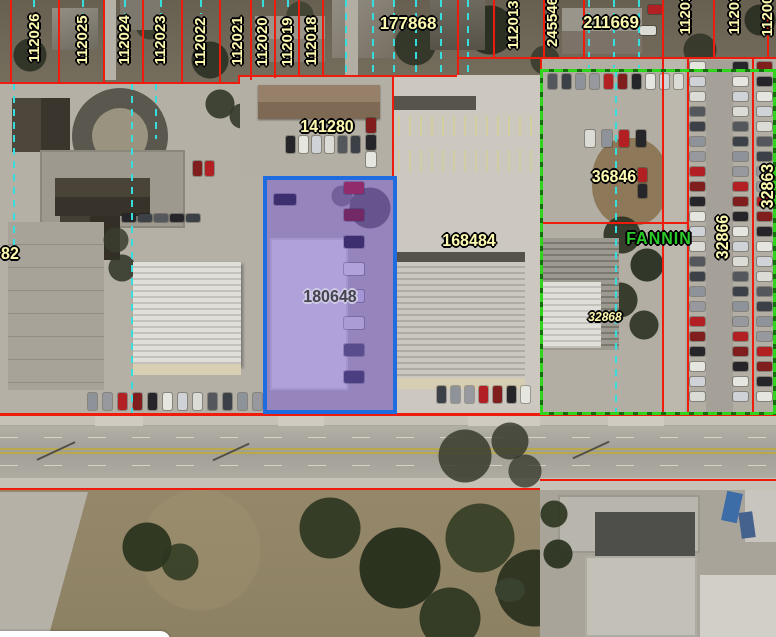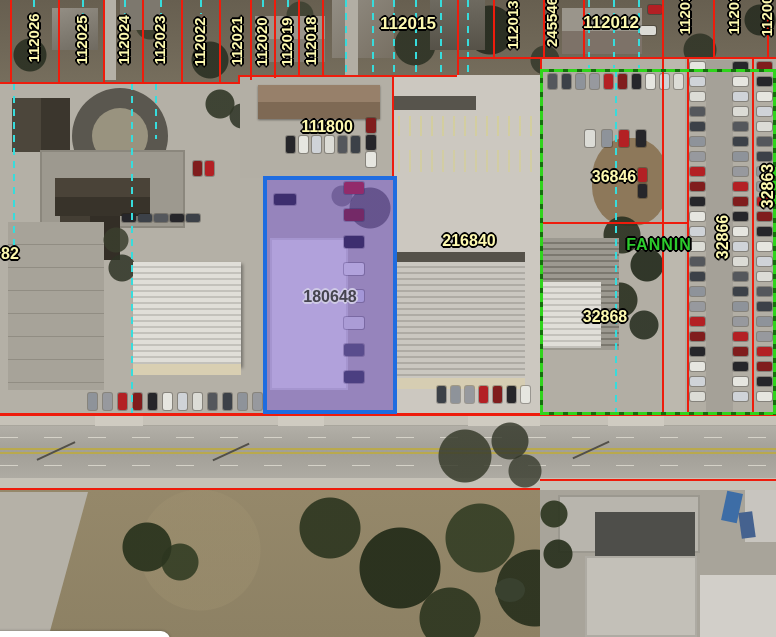--- a/index.html
+++ b/index.html
@@ -357,32 +357,32 @@
   <div class="abs" id="labels" style="left:0;top:0;width:776px;height:637px;">
       <span class="label" style="left: 33px; top: 38px; font-size: 15px; transform: translate(-50%, -50%) rotate(-90deg);">112026</span>
       <span class="label" style="left: 81px; top: 40px; font-size: 15px; transform: translate(-50%, -50%) rotate(-90deg);">112025</span>
       <span class="label" style="left: 123px; top: 40px; font-size: 15px; transform: translate(-50%, -50%) rotate(-90deg);">112024</span>
       <span class="label" style="left: 159px; top: 40px; font-size: 15px; transform: translate(-50%, -50%) rotate(-90deg);">112023</span>
       <span class="label" style="left: 199px; top: 42px; font-size: 15px; transform: translate(-50%, -50%) rotate(-90deg);">112022</span>
       <span class="label" style="left: 236px; top: 41px; font-size: 15px; transform: translate(-50%, -50%) rotate(-90deg);">112021</span>
       <span class="label" style="left: 261px; top: 42px; font-size: 15px; transform: translate(-50%, -50%) rotate(-90deg);">112020</span>
       <span class="label" style="left: 286px; top: 42px; font-size: 15px; transform: translate(-50%, -50%) rotate(-90deg);">112019</span>
       <span class="label" style="left: 310px; top: 41px; font-size: 15px; transform: translate(-50%, -50%) rotate(-90deg);">112018</span>
-      <span class="label" style="left: 408px; top: 23px; font-size: 17px; transform: translate(-50%, -50%) rotate(0deg);">112015</span>
+      <span class="label" style="left: 408px; top: 23px; font-size: 17px; transform: translate(-50%, -50%) rotate(0deg);">177868</span>
       <span class="label" style="left: 512px; top: 25px; font-size: 15px; transform: translate(-50%, -50%) rotate(-90deg);">112013</span>
       <span class="label" style="left: 551px; top: 22px; font-size: 15px; transform: translate(-50%, -50%) rotate(-90deg);">245546</span>
-      <span class="label" style="left: 611px; top: 22px; font-size: 17px; transform: translate(-50%, -50%) rotate(0deg);">112012</span>
+      <span class="label" style="left: 611px; top: 22px; font-size: 17px; transform: translate(-50%, -50%) rotate(0deg);">211669</span>
       <span class="label" style="left: 684px; top: 14px; font-size: 15px; transform: translate(-50%, -50%) rotate(-90deg);">11201</span>
       <span class="label" style="left: 733px; top: 14px; font-size: 15px; transform: translate(-50%, -50%) rotate(-90deg);">11201</span>
       <span class="label" style="left: 766px; top: 16px; font-size: 15px; transform: translate(-50%, -50%) rotate(-90deg);">11200</span>
-      <span class="label" style="left: 327px; top: 127px; font-size: 16px; transform: translate(-50%, -50%) rotate(0deg);">111800</span>
-      <span class="label" style="left: 469px; top: 241px; font-size: 16px; transform: translate(-50%, -50%) rotate(0deg);">216840</span>
+      <span class="label" style="left: 327px; top: 127px; font-size: 16px; transform: translate(-50%, -50%) rotate(0deg);">141280</span>
+      <span class="label" style="left: 469px; top: 241px; font-size: 16px; transform: translate(-50%, -50%) rotate(0deg);">168484</span>
       <span class="label selected" style="left: 330px; top: 297px; font-size: 16px; transform: translate(-50%, -50%) rotate(0deg);">180648</span>
       <span class="label" style="left: 614px; top: 177px; font-size: 16px; transform: translate(-50%, -50%) rotate(0deg);">36846</span>
-      <span class="label" style="left: 605px; top: 317px; font-size: 16px; transform: translate(-50%, -50%) rotate(0deg);">32868</span>
+      <span class="label" style="left: 605px; top: 317px; font-size: 12px; transform: translate(-50%, -50%) rotate(0deg); font-style: italic;">32868</span>
       <span class="label" style="left: 723px; top: 237px; font-size: 16px; transform: translate(-50%, -50%) rotate(-90deg);">32866</span>
       <span class="label" style="left: 768px; top: 186px; font-size: 16px; transform: translate(-50%, -50%) rotate(-90deg);">32863</span>
       <span class="label" style="left: 10px; top: 254px; font-size: 16px; transform: translate(-50%, -50%) rotate(0deg);">82</span>
-      <span class="label street" style="left: 659px; top: 245px; font-size: 16px; transform: translate(-50%, -50%) rotate(0deg);">FANNIN</span>
+      <span class="label street" style="left: 659px; top: 239px; font-size: 16px; transform: translate(-50%, -50%) rotate(0deg);">FANNIN</span>
     </div>
 
   <div class="popup-stub"></div>
 </div>
 
 </body></html>

